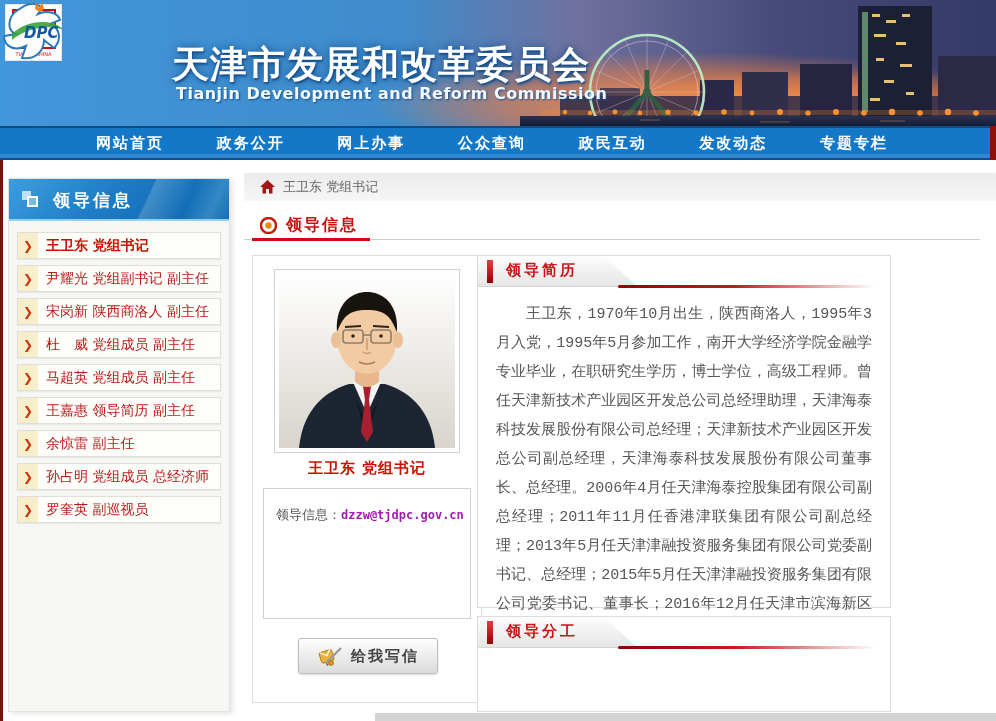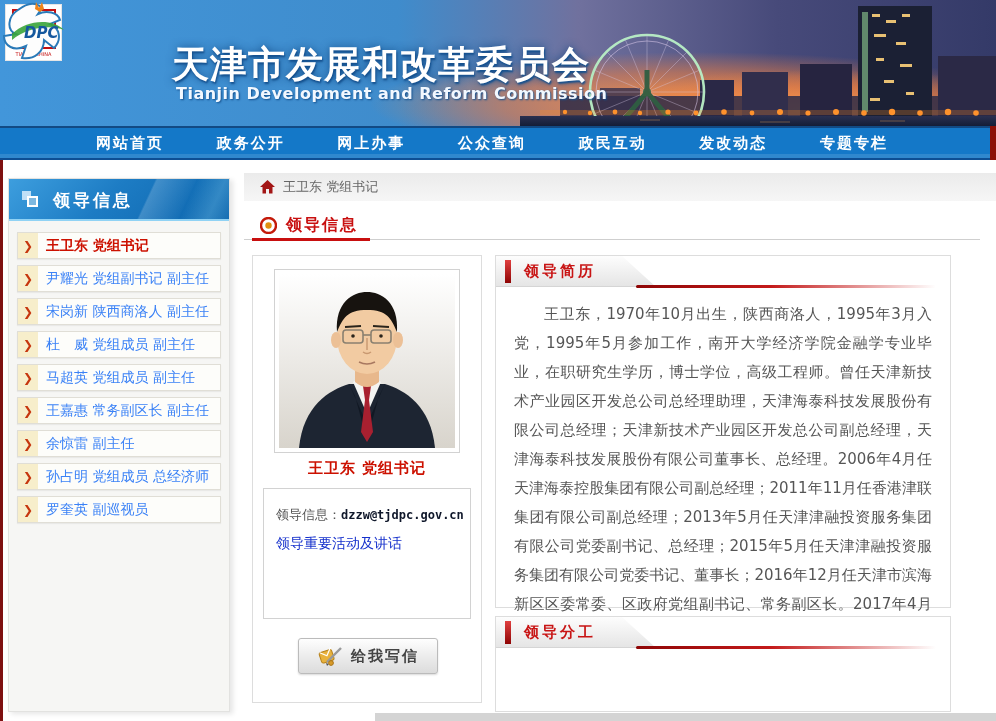--- a/index.html
+++ b/index.html
@@ -38,21 +38,21 @@
   .side-head:before { content:""; position:absolute; right:-20px; top:-30px; width:150px; height:110px;
                background:linear-gradient(115deg, transparent 35%, rgba(255,255,255,.18) 36%, rgba(255,255,255,.02) 55%,
                transparent 56%, rgba(160,230,255,.25) 70%, transparent 85%); }
   .side-head-icon { position:absolute; left:12px; top:11px; }
   .side-head-title { position:absolute; left:44px; top:0; line-height:42px; color:#fff; font-size:17px; font-weight:bold; letter-spacing:3px; }
   .side-list { padding:11px 8px 0 8px; }
   .side-item { position:relative; height:27px; margin-bottom:6px; background:#fdfdfa; border:1px solid #e0ded6;
                box-shadow:0 1px 1px rgba(0,0,0,.05); display:flex; align-items:center; cursor:pointer; }
   .chev { width:20px; height:25px; background:#f7eecb; color:#c6360e; font-size:12px; font-weight:bold;
           display:flex; align-items:center; justify-content:center; }
-  .side-label { margin-left:8px; font-size:14px; color:#3b82f6; white-space:nowrap; }
+  .side-label { margin-left:8px; font-size:14px; color:#b91c1c; white-space:nowrap; }
   .side-item.active .side-label { color:#cc1100; font-weight:bold; }
 
   
   #crumb { position:absolute; left:244px; top:173px; width:752px; height:28px;
            background:linear-gradient(#ebebeb,#f6f6f6); display:flex; align-items:center; }
   .home-ico { margin-left:16px; }
   #crumb-text { margin-left:8px; font-size:13px; color:#666; }
 
   
   #tabrow { position:absolute; left:244px; top:212px; width:736px; height:28px; border-bottom:1px solid #cfcfcf; }
@@ -62,29 +62,29 @@
 
   
   #card { position:absolute; left:252px; top:255px; width:230px; height:448px; background:#fff; border:1px solid #ddd; }
   .photo-frame { position:absolute; left:21px; top:13px; width:186px; height:184px; border:1px solid #d2d2d2; background:#fff; padding:4px; }
   .photo-frame svg { display:block; }
   #photo-caption { position:absolute; left:0; top:203px; width:100%; text-align:center;
                    color:#cc1100; font-size:15px; font-weight:bold; letter-spacing:1px; }
   .contact-box { position:absolute; left:10px; top:232px; width:208px; height:131px; border:1px solid #d2d2d2; background:#fff; padding:12px 0 0 12px; }
   .c-line { font-size:13px; color:#555; line-height:27px; white-space:nowrap; }
   .c-val { color:#555; }
-  .c-email { font-family:"DejaVu Sans Mono","Liberation Mono",monospace; font-size:12px; color:#0f172a; font-weight:bold; }
+  .c-email { font-family:"DejaVu Sans Mono","Liberation Mono",monospace; font-size:12px; color:#a21caf; font-weight:bold; }
   .c-link { font-size:14px; color:#1530cc; line-height:28px; cursor:pointer; }
   #write-btn { position:absolute; left:45px; top:382px; width:140px; height:36px; border:1px solid #bbb; border-radius:3px;
                background:linear-gradient(#fefefe,#e9e9e9 60%,#dcdcdc); box-shadow:0 1px 2px rgba(0,0,0,.15);
                display:flex; align-items:center; justify-content:center; gap:8px; cursor:pointer; }
   #write-btn span.lbl { font-size:15px; font-weight:bold; color:#444; letter-spacing:2px; }
 
   
-  .section { position:absolute; left:495px; width:456px; background:#fff; border:1px solid #ddd; }
+  .section { position:absolute; left:477px; width:414px; background:#fff; border:1px solid #ddd;font-family:Liberation Mono, monospace; }
   #sec-resume { top:255px; height:353px; }
   #sec-division { top:616px; height:96px; }
   .shead { position:relative; height:32px; }
   .shead-tab { position:absolute; left:0; top:0; width:160px; height:31px;
                background:linear-gradient(#fdfdfd,#e5e5e5); border-right:1px solid #ddd; border-bottom:1px solid #d5d5d5;
                clip-path:polygon(0 0,126px 0,160px 31px,0 31px); }
   .sbar { position:absolute; left:9px; top:4px; width:6px; height:23px; background:linear-gradient(#e04040,#8e0404); }
   .stitle { position:absolute; left:28px; top:0; line-height:31px; font-size:15px; font-weight:bold; color:#c81414; letter-spacing:3px; }
   .hline { position:absolute; left:140px; right:14px; bottom:0; height:3px; border-radius:2px;
            background:linear-gradient(to right,#8e0606,#c41a1a 45%,rgba(196,26,26,0) 100%); }
@@ -247,21 +247,21 @@
       <div class="side-item">
         <span class="chev">❯</span>
         <span class="side-label">杜　威 党组成员 副主任</span>
       </div>
       <div class="side-item">
         <span class="chev">❯</span>
         <span class="side-label">马超英 党组成员 副主任</span>
       </div>
       <div class="side-item">
         <span class="chev">❯</span>
-        <span class="side-label">王嘉惠 常务副区长 副主任</span>
+        <span class="side-label">王嘉惠 领导简历 副主任</span>
       </div>
       <div class="side-item">
         <span class="chev">❯</span>
         <span class="side-label">余惊雷 副主任</span>
       </div>
       <div class="side-item">
         <span class="chev">❯</span>
         <span class="side-label">孙占明 党组成员 总经济师</span>
       </div>
       <div class="side-item">
@@ -324,21 +324,20 @@
         <path d="M88 64 L88 76 M84 78 Q88 81 92 78" stroke="#c89870" stroke-width="1.4" fill="none"></path>
         <path d="M80 88 Q88 92 96 88" stroke="#a87860" stroke-width="1.6" fill="none"></path>
       </svg>
     </div>
     <div id="photo-caption">王卫东 党组书记</div>
 
     <div class="contact-box">
       <div class="c-line">
         <span>领导信息：</span><span class="c-email">dzzw@tjdpc.gov.cn</span>
       </div>
-      <div class="c-link">领导重要活动及讲话</div>
     </div>
 
     <div id="write-btn">
       <svg width="26" height="24" viewBox="0 0 26 24">
         <rect x="3" y="7" width="13" height="11" rx="2" transform="rotate(-18 9 12)" fill="#e8b23c" stroke="#b8821a" stroke-width="1"></rect>
         <path d="M4 7 L10 12 L16 5" transform="rotate(-18 9 12)" fill="none" stroke="#fff" stroke-width="1.2"></path>
         <line x1="10" y1="18" x2="24" y2="4" stroke="#9a9a9a" stroke-width="2.4"></line>
         <path d="M9 19 L12 20 L10 22 Z" fill="#555"></path>
         <circle cx="14" cy="19" r="2.4" fill="#d89a28" stroke="#a87418" stroke-width="1"></circle>
       </svg>

